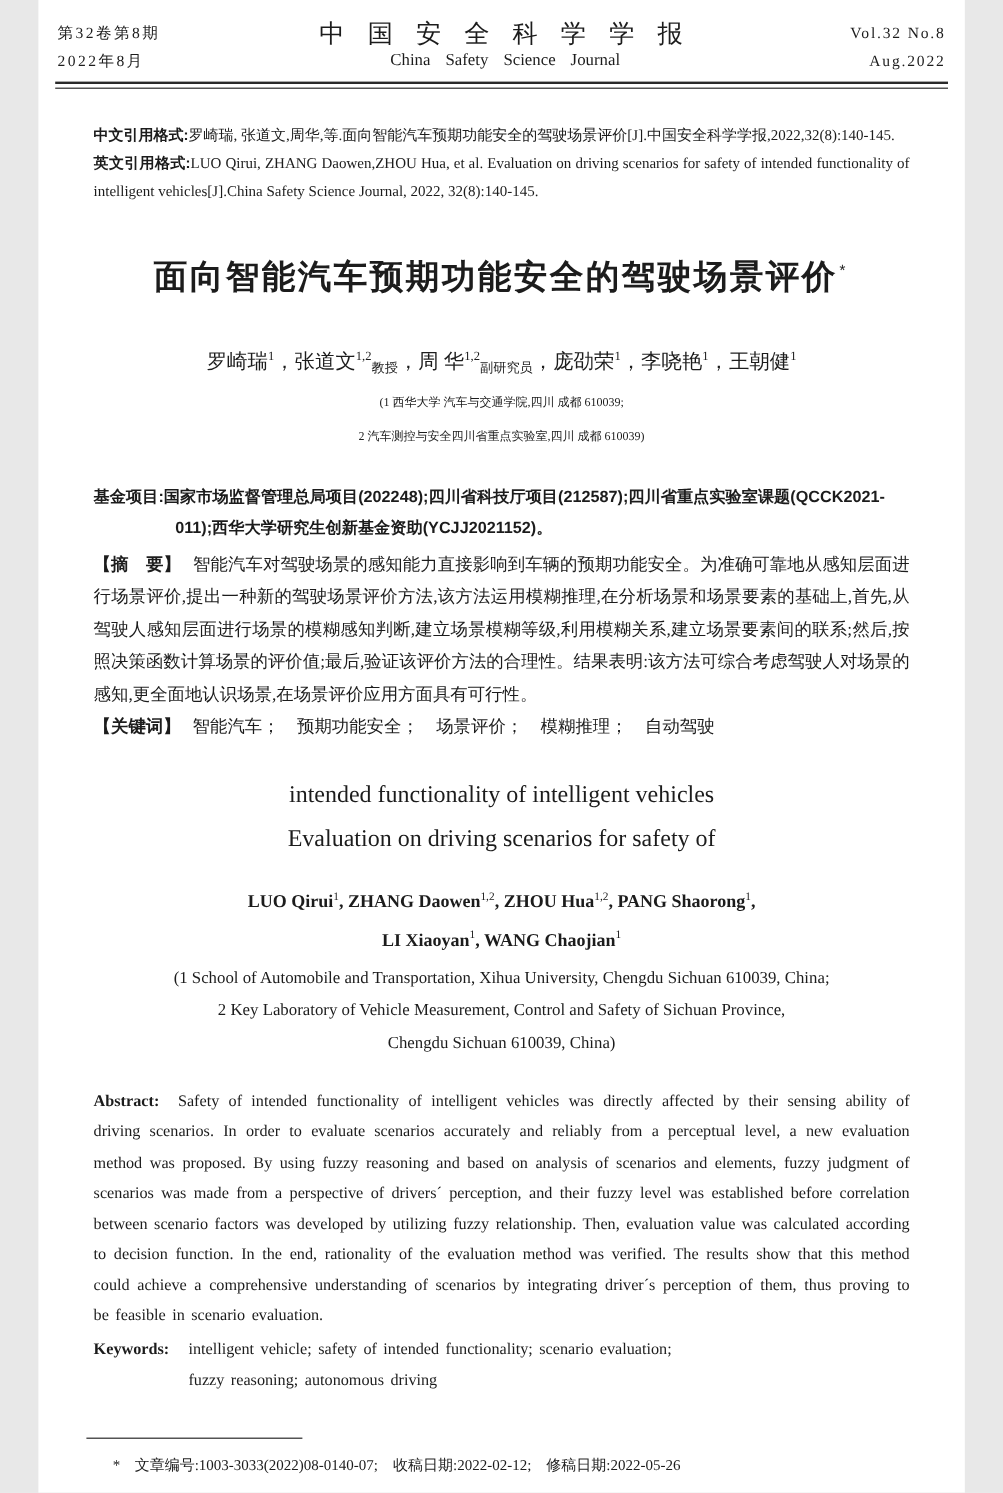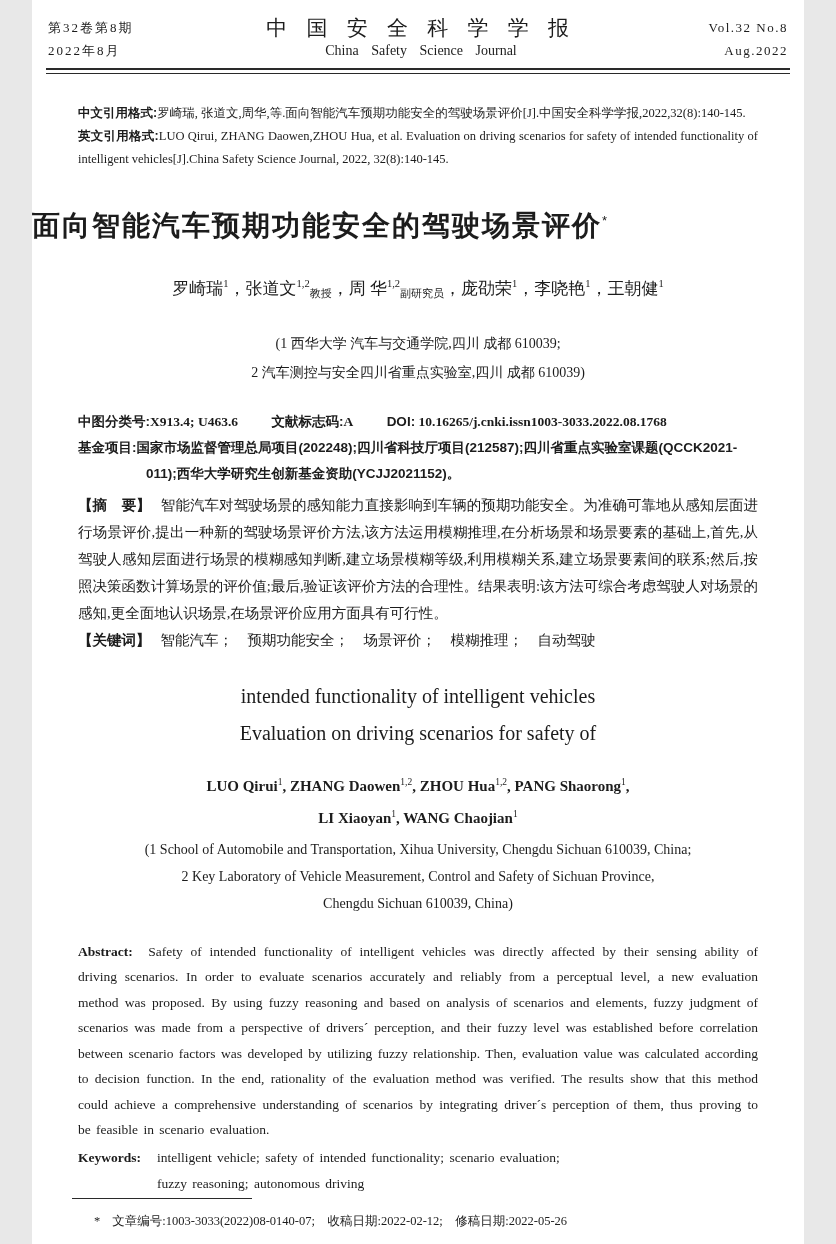--- a/index.html
+++ b/index.html
@@ -15,28 +15,28 @@
   .hdr-center{text-align:center;flex:1;}
   .journal-cn{font-size:21px;letter-spacing:7px;line-height:24px;}
   .journal-en{font-size:14px;word-spacing:9px;line-height:22px;}
   .hdr-right{font-size:13px;line-height:23px;text-align:right;letter-spacing:1.5px;white-space:nowrap;}
   .rule-double{margin:2px 14px 0 14px;height:3px;
     border-top:2.5px solid #2a2a2a;border-bottom:1.5px solid #2a2a2a;}
   
   .citation{margin:28px 46px 0 46px;font-size:12.5px;line-height:23px;text-align:justify;}
   .cit-label{font-family:"Liberation Sans",sans-serif;font-weight:bold;}
   
-  .title-cn{margin-top:30px;text-align:left;font-family:Liberation Sans, sans-serif;
-    font-weight:bold;font-size:28px;letter-spacing:2px;line-height:40px;}
+  .title-cn{margin-top:30px;text-align:center;font-family:Liberation Mono, monospace;
+    font-weight:bold;font-size:28px;letter-spacing:2px;line-height:52px;}
   .title-cn sup{font-size:13px;font-weight:normal;}
   
   .authors-cn{margin-top:26px;text-align:center;font-size:17px;line-height:24px;}
   .authors-cn sup{font-size:10.5px;}
   .authors-cn .role{font-size:11px;vertical-align:-3px;}
-  .affil-cn{margin-top:24px;text-align:center;font-size:14px;line-height:29px;}
+  .affil-cn{margin-top:2px;text-align:center;font-size:10px;line-height:29px;}
   
   .meta{margin:22px 46px 0 46px;font-size:13.5px;line-height:26px;font-weight:bold;}
   .meta .lab{font-family:"Liberation Sans",sans-serif;}
   .meta .seg{margin-right:30px;}
   .fund{padding-left:68px;text-indent:-68px;font-family:"Liberation Sans",sans-serif;}
   
   .abstract-cn{margin:5px 46px 0 46px;font-size:14.5px;line-height:27px;text-align:justify;}
   .blk-label{font-family:"Liberation Sans",sans-serif;font-weight:bold;margin-right:10px;}
   .keywords-cn{margin:0 46px;font-size:14.5px;line-height:27px;}
   
@@ -85,25 +85,20 @@
     <span>面向智能汽车预期功能安全的驾驶场景评价</span><sup>*</sup>
   </div>
 
   <div class="authors-cn" id="authorsCn"><span>罗崎瑞</span><sup>1</sup>，<span>张道文</span><sup>1,2</sup><span class="role">教授</span>，<span>周 华</span><sup>1,2</sup><span class="role">副研究员</span>，<span>庞劭荣</span><sup>1</sup>，<span>李哓艳</span><sup>1</sup>，<span>王朝健</span><sup>1</sup></div>
   <div class="affil-cn">
     <div>(1 西华大学 汽车与交通学院,四川 成都 610039;</div>
     <div>2 汽车测控与安全四川省重点实验室,四川 成都 610039)</div>
   </div>
 
   <div class="meta">
-    <div>
-      <span class="seg"><span class="lab">中图分类号:</span><span>X913.4; U463.6</span></span>
-      <span class="seg"><span class="lab">文献标志码:</span><span>A</span></span>
-      <span><span class="lab">DOI:</span> <span>10.16265/j.cnki.issn1003-3033.2022.08.1768</span></span>
-    </div>
     <div class="fund">
       <span class="lab">基金项目:</span><span>国家市场监督管理总局项目(202248);四川省科技厅项目(212587);四川省重点实验室课题(QCCK2021-011);西华大学研究生创新基金资助(YCJJ2021152)。</span>
     </div>
   </div>
 
   <div class="abstract-cn">
     <span class="blk-label">【摘　要】</span><span>智能汽车对驾驶场景的感知能力直接影响到车辆的预期功能安全。为准确可靠地从感知层面进行场景评价,提出一种新的驾驶场景评价方法,该方法运用模糊推理,在分析场景和场景要素的基础上,首先,从驾驶人感知层面进行场景的模糊感知判断,建立场景模糊等级,利用模糊关系,建立场景要素间的联系;然后,按照决策函数计算场景的评价值;最后,验证该评价方法的合理性。结果表明:该方法可综合考虑驾驶人对场景的感知,更全面地认识场景,在场景评价应用方面具有可行性。</span>
   </div>
   <div class="keywords-cn">
     <span class="blk-label">【关键词】</span><span id="kwCn">智能汽车；　预期功能安全；　场景评价；　模糊推理；　自动驾驶</span>

